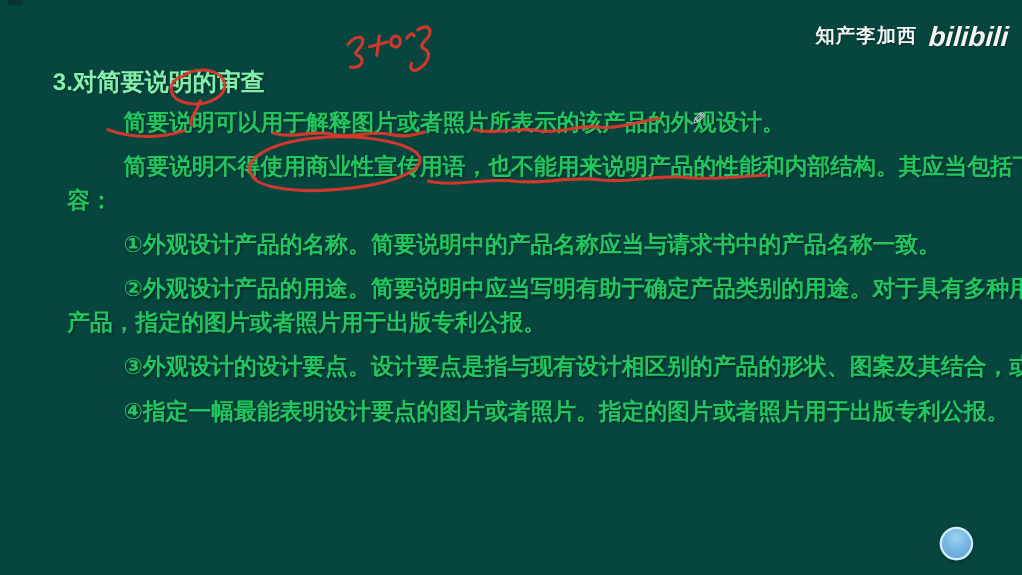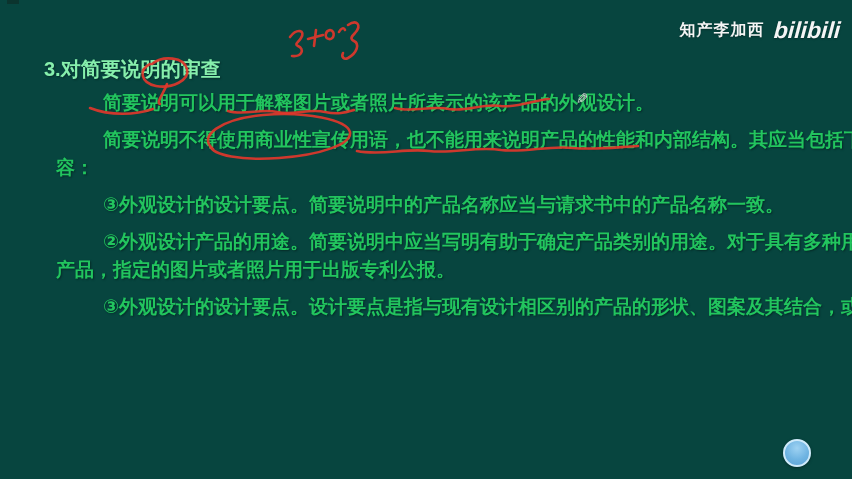--- a/index.html
+++ b/index.html
@@ -67,32 +67,35 @@
     <div class="para">
       <div class="line first">简要说明可以用于解释图片或者照片所表示的该产品的外观设计。</div>
     </div>
 
     <div class="para">
       <div class="line first">简要说明不得使用商业性宣传用语，也不能用来说明产品的性能和内部结构。其应当包括下列内</div>
       <div class="line">容：</div>
     </div>
 
     <div class="para">
-      <div class="line first">③外观设计的设计要点。简要说明中的产品名称应当与请求书中的产品名称一致。</div>
+      <div class="line first">①外观设计产品的名称。简要说明中的产品名称应当与请求书中的产品名称一致。</div>
     </div>
 
     <div class="para">
       <div class="line first">②外观设计产品的用途。简要说明中应当写明有助于确定产品类别的用途。对于具有多种用途的</div>
       <div class="line">产品，指定的图片或者照片用于出版专利公报。</div>
     </div>
 
     <div class="para">
       <div class="line first">③外观设计的设计要点。设计要点是指与现有设计相区别的产品的形状、图案及其结合，或者色</div>
     </div>
 
+    <div class="para">
+      <div class="line first">④指定一幅最能表明设计要点的图片或者照片。指定的图片或者照片用于出版专利公报。</div>
+    </div>
   </div>
 
   <svg class="ink" width="852" height="479" viewBox="0 0 852 479">
 
     <path d="M290,37 C297,28 306,30 301,38 C298,43 294,44 298,46 C305,49 302,57 292,56"></path>
     <path d="M308,39 L323,35 M316,30 L314,46"></path>
     <path d="M330,30 C325,31 324,38 329,39 C334,40 336,31 330,30"></path>
     <path d="M339,32 C341,28 344,27 345,30"></path>
     <path d="M348,25 C357,19 362,25 355,33 C351,37 350,39 354,41 C360,44 357,53 348,58 C344,60 341,57 343,53"></path>
 

